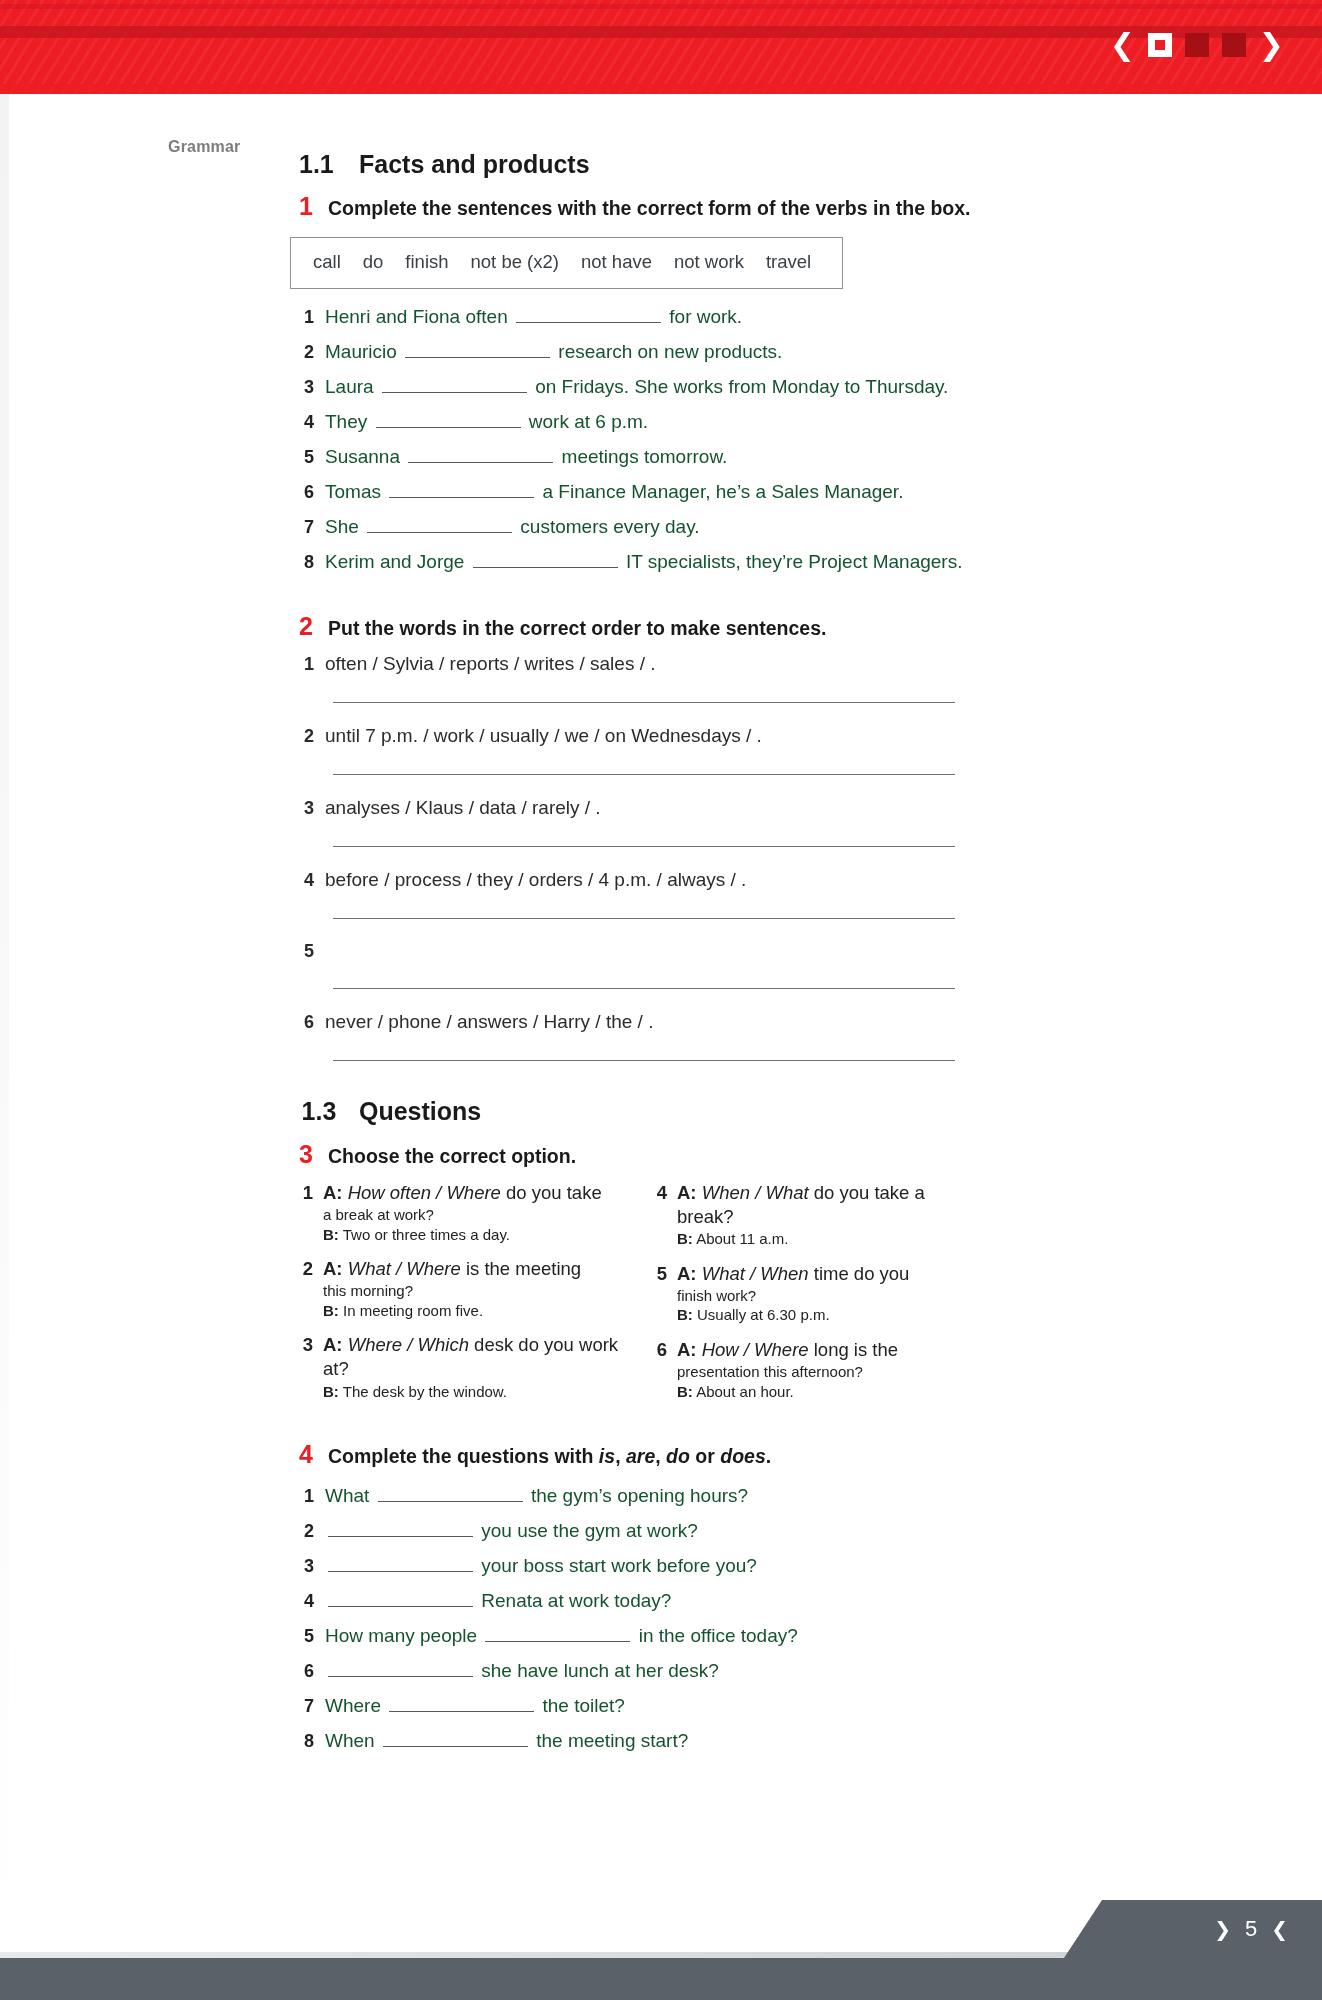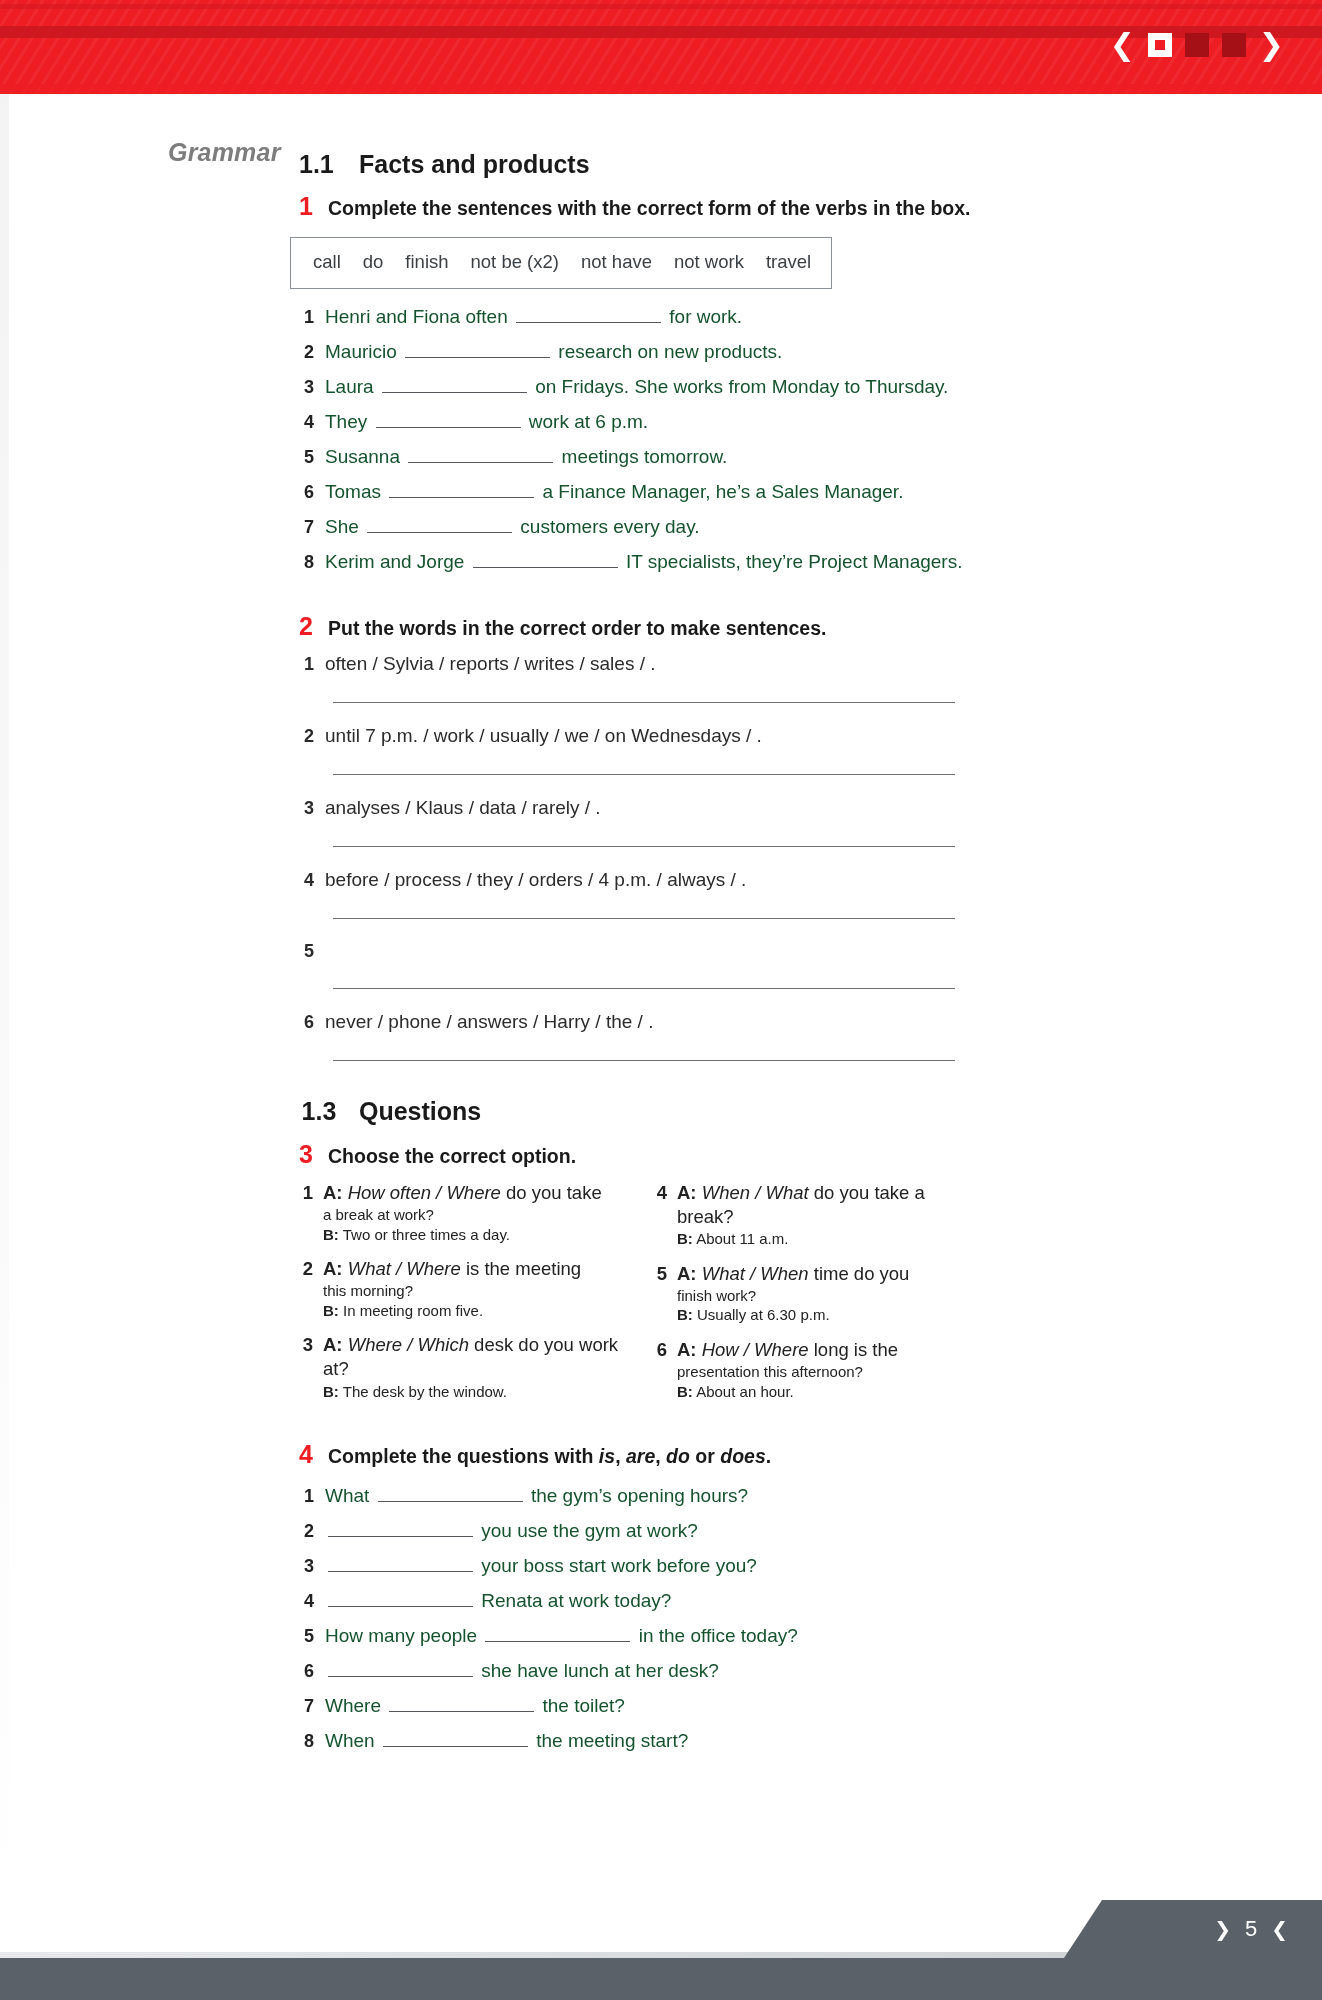--- a/index.html
+++ b/index.html
@@ -55,23 +55,22 @@
     display:flex; align-items:center; justify-content:center;
   }
   .sq.filled { background:#a51016; }
   .sq .inner { width:10px; height:10px; background:#ee1d23; }
 
   
   .content { position:absolute; left:0; top:94px; width:1322px; }
 
   .grammar-label {
     position:absolute; left: 168px; top: 44px;
-    font-size: 25px; color:#7d7d7d; font-weight:700;
+    font-size: 16px; color:#7d7d7d; font-weight:700;
     letter-spacing:.2px;
-    font-style:italic;
   }
   .col { position:absolute; left: 299px; top: 16px; width: 700px; }
 
   .unit-head {
     display:flex; align-items:baseline; gap: 20px;
     font-size: 25px; font-weight: 700; color:#1a1a1a;
     margin-top: 42px;
   }
   .unit-num { min-width: 40px; }
 
@@ -86,21 +85,21 @@
   .ex-text {
     font-size: 19.5px; font-weight:700; color:#1a1a1a; line-height:1.25;
   }
   .ex-text i { font-style: italic; }
 
   
   .wordbox {
     margin-top: 17px; margin-left: -9px;
     border: 1.5px solid #8a9199;
     display:inline-block;
-    padding: 13px 20px 15px 22px;
+    padding: 13px 31px 15px 22px;
     font-size: 18.5px; color:#3a3f44;
     white-space: nowrap;
   }
   .wordbox span { margin-right: 22px; }
   .wordbox span:last-child { margin-right:0; }
 
   
   .qlist { margin-top: 16px; }
   .qrow {
     display:flex; align-items:baseline; gap: 11px;

